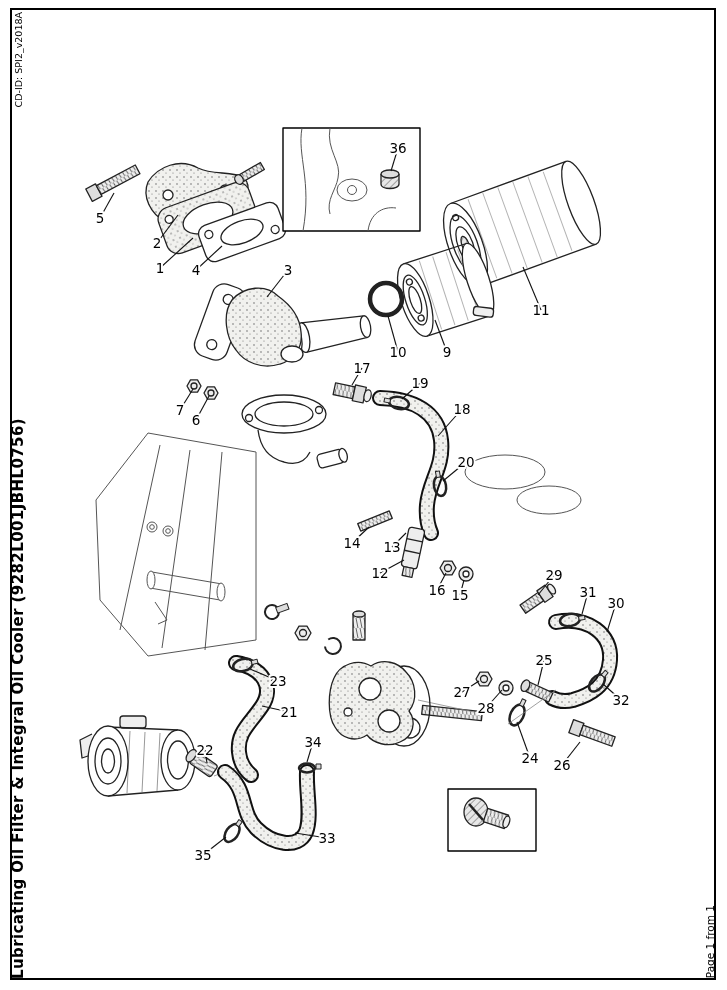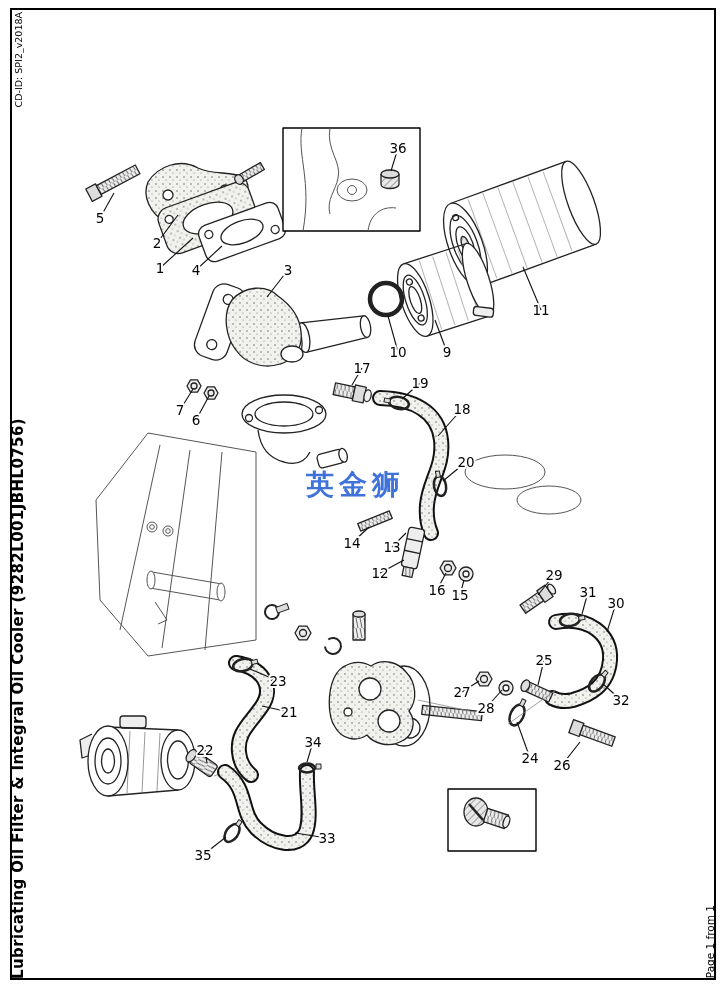--- a/index.html
+++ b/index.html
@@ -394,14 +394,13 @@
           <line x1="313" y1="742" x2="307" y2="762" stroke="#111" stroke-width="1.1"></line>
           <text x="313" y="742" class="callout-num">34</text>
           <line x1="203" y1="855" x2="226" y2="837" stroke="#111" stroke-width="1.1"></line>
           <text x="203" y="855" class="callout-num">35</text>
           <line x1="398" y1="148" x2="391" y2="171" stroke="#111" stroke-width="1.1"></line>
           <text x="398" y="148" class="callout-num">36</text>
         </g>
     </g>
   </svg>
 
-  <div class="watermark" style="color: rgb(31, 91, 212);">英金狮</div>
 </div>
 
 </body></html>

